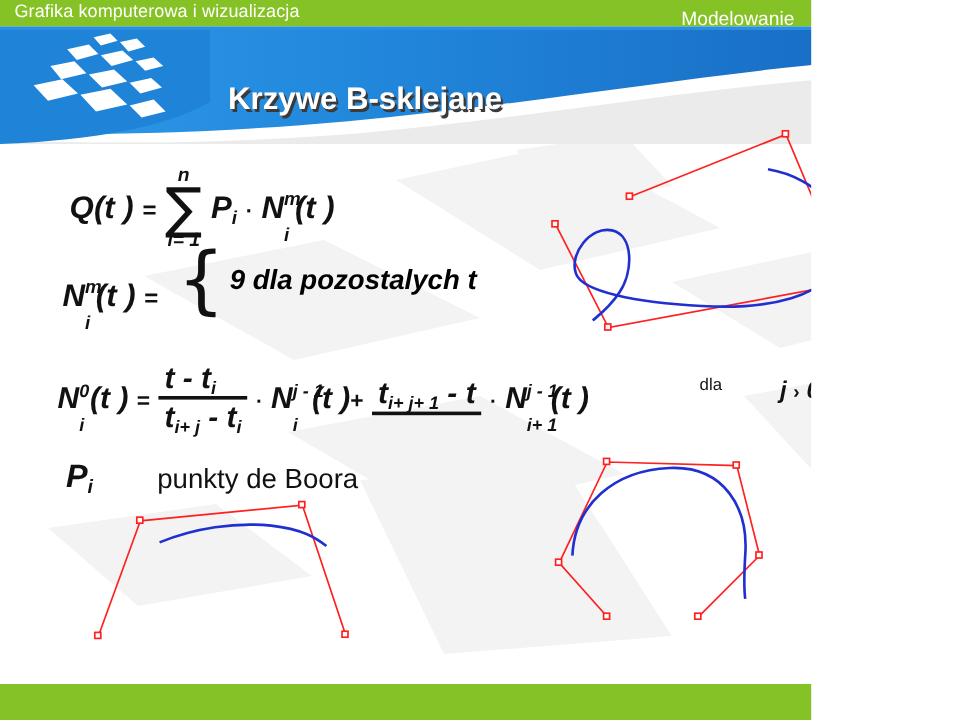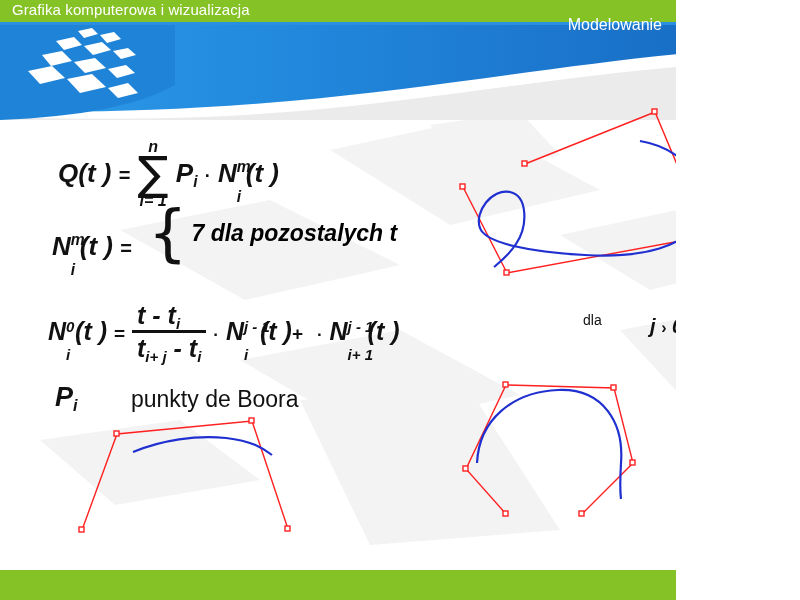--- a/index.html
+++ b/index.html
@@ -80,21 +80,21 @@
     z-index: 6;
   }
 
   
   .footer {
     position: absolute; left: 0; bottom: 0;
     width: 800px; height: 30px;
     background: #85c226;
   }
   .footer-label {
-    position: absolute; right: 14px; top: 16px;
+    position: absolute; right: 14px; top: 8px;
     font-size: 16px;
     color: #ffffff;
     white-space: nowrap;
   }
 
   
   .math {
     position: absolute;
     color: #111111;
     font-family: "Liberation Sans", sans-serif;
@@ -249,20 +249,21 @@
         <polygon points="56,35 77,31 88,41 67,46"></polygon>
         <polygon points="90,42 108,38 117,46 99,51"></polygon>
         <polygon points="10,44 34,39 47,51 22,57"></polygon>
         <polygon points="49,52 74,47 88,60 62,66"></polygon>
         <polygon points="90,61 110,56 120,66 100,71"></polygon>
       </g>
     </svg>
     <div class="logo-text1">E-STUDIA</div>
     <div class="logo-text2">INFORMATYCZNE</div>
 
+    <div class="header-title">Krzywe B-sklejane</div>
   </div>
 
   <div class="math" style="left:58px; top:140px; font-size:26px;">
     <span>Q</span><span class="sub"></span><span>(t )</span>
     <span class="up" style="font-size:20px;">=</span>
     <span class="sigma-group">
       <span class="sigma-lim">n</span>
       <span class="sigma-char">∑</span>
       <span class="sigma-lim">i= 1</span>
     </span>
@@ -273,39 +274,40 @@
 
   <div class="math" style="left:52px; top:233px; font-size:26px;">
     <span>N</span><span class="supsub"><span class="s-up">m</span><span class="s-dn">i</span></span><span style="margin-left:9px;">(t )</span>
     <span class="up" style="font-size:20px;">=</span>
   </div>
 
   <div class="cases" style="left:148px; top:208px;">
     <span class="brace">{</span>
     <span class="rows">
       <div>
-        <span>7 dla pozostalych t</span>
+        <span>9 dla pozostalych t</span>
       </div>
     </span>
   </div>
 
   <div class="math" style="left:48px; top:304px; font-size:25px;">
     <span>N</span><span class="supsub"><span class="s-up">0</span><span class="s-dn">i</span></span><span style="margin-left:9px;">(t )</span>
     <span class="up" style="font-size:19px;">=</span>
 
     <span class="frac">
       <span class="num"><span>t - t</span><span class="sub">i</span></span>
       <span class="bar"></span>
       <span class="den"><span>t</span><span class="sub">i+ j</span><span> - t</span><span class="sub">i</span></span>
     </span>
 
     <span class="up" style="font-size:17px;">·</span>
     <span>N</span><span class="supsub"><span class="s-up">j - 1</span><span class="s-dn">i</span></span><span style="margin-left:16px;">(t )</span><span class="up" style="font-size:19px;">+</span>
 
     <span class="frac">
+      <span class="num"><span>t</span><span class="sub">i+ j+ 1</span><span> - t</span></span>
       <span class="bar"></span>
     </span>
 
     <span class="up" style="font-size:17px;">·</span>
     <span>N</span><span class="supsub"><span class="s-up">j - 1</span><span class="s-dn">i+ 1</span></span><span style="margin-left:20px;">(t )</span>
   </div>
 
   <div class="plain" style="left:583px; top:312px; font-size:14px;">dla</div>
   <div class="math" style="left:650px; top:316px; font-size:20px;">
     <span>j</span>

